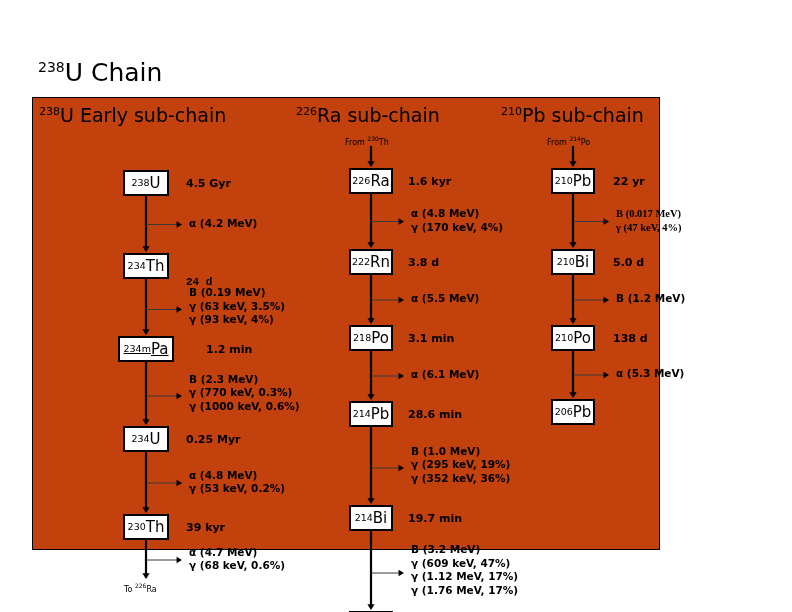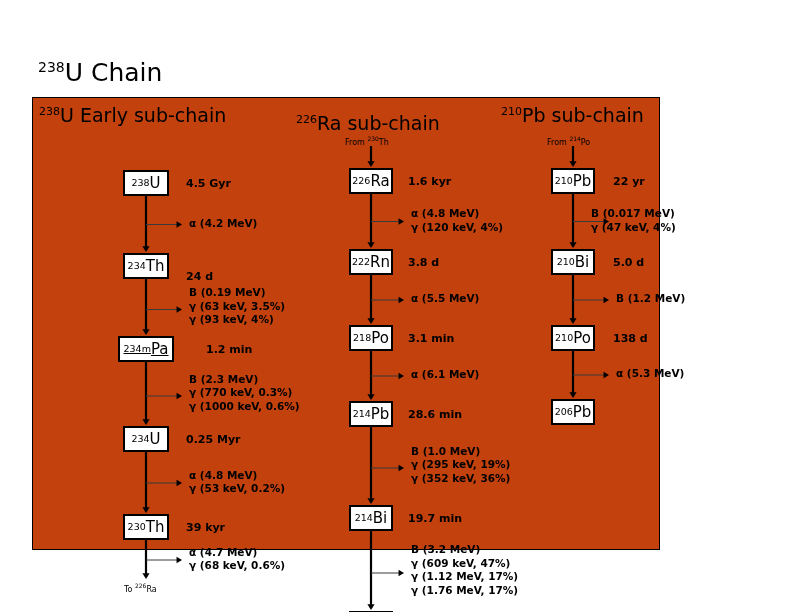--- a/index.html
+++ b/index.html
@@ -126,21 +126,21 @@
       <line x1="540" y1="253" x2="540" y2="298" stroke="#000000" stroke-width="2.2"></line>
       <polygon points="536.4,294.24 543.6,294.24 540,300" fill="#000000"></polygon>
       <line x1="540" y1="277" x2="571" y2="277" stroke="#3a3a3a" stroke-width="1"></line>
       <polygon points="570.56,273.8 570.56,280.2 576,277" fill="#000000"></polygon>
     </svg>
   <div id="content">
       <div class="col-header" style="left: 6px; top: 6px;"><span class="sup">238</span>U Early sub-chain</div>
       <div class="nuc-box" style="left: 90px; top: 72px; width: 46px; height: 26px;"><span class="sup">238</span>U</div>
       <div class="half-life" style="left: 153px; top: 79px;">4.5 Gyr</div>
       <div class="nuc-box" style="left: 90px; top: 155px; width: 46px; height: 26px;"><span class="sup">234</span>Th</div>
-      <div class="half-life" style="left: 153px; top: 172px;">24 d</div>
+      <div class="half-life" style="left: 153px; top: 178px; font-family: Liberation Mono, monospace;">24 d</div>
       <div class="nuc-box" style="left: 85px; top: 238px; width: 56px; height: 26px; text-decoration: underline;"><span class="sup">234m</span>Pa</div>
       <div class="half-life" style="left: 153px; top: 245px; margin-left: 20px;">1.2 min</div>
       <div class="nuc-box" style="left: 90px; top: 328px; width: 46px; height: 26px;"><span class="sup">234</span>U</div>
       <div class="half-life" style="left: 153px; top: 335px;">0.25 Myr</div>
       <div class="nuc-box" style="left: 90px; top: 416px; width: 46px; height: 26px;"><span class="sup">230</span>Th</div>
       <div class="half-life" style="left: 153px; top: 423px;">39 kyr</div>
       <div class="emis" style="left: 156px; top: 118.75px;">
         <div>α (4.2 MeV)</div>
       </div>
       <div class="emis" style="left: 156px; top: 188.25px;">
@@ -155,36 +155,36 @@
       </div>
       <div class="emis" style="left: 156px; top: 370.5px;">
         <div>α (4.8 MeV)</div>
         <div>γ (53 keV, 0.2%)</div>
       </div>
       <div class="emis" style="left: 156px; top: 447.5px;">
         <div>α (4.7 MeV)</div>
         <div>γ (68 keV, 0.6%)</div>
       </div>
       <div class="to-label" style="left: 91px; top: 484px;">To <span class="sup">226</span>Ra</div>
-      <div class="col-header" style="left: 263px; top: 6px; margin-top: 8px;"><span class="sup">226</span>Ra sub-chain</div>
+      <div class="col-header" style="left: 263px; top: 6px;"><span class="sup">226</span>Ra sub-chain</div>
       <div class="nuc-box" style="left: 316px; top: 70px; width: 44px; height: 26px;"><span class="sup">226</span>Ra</div>
       <div class="half-life" style="left: 375px; top: 77px;">1.6 kyr</div>
       <div class="nuc-box" style="left: 316px; top: 151px; width: 44px; height: 26px;"><span class="sup">222</span>Rn</div>
       <div class="half-life" style="left: 375px; top: 158px;">3.8 d</div>
       <div class="nuc-box" style="left: 316px; top: 227px; width: 44px; height: 26px;"><span class="sup">218</span>Po</div>
       <div class="half-life" style="left: 375px; top: 234px;">3.1 min</div>
       <div class="nuc-box" style="left: 316px; top: 303px; width: 44px; height: 26px;"><span class="sup">214</span>Pb</div>
       <div class="half-life" style="left: 375px; top: 310px;">28.6 min</div>
       <div class="nuc-box" style="left: 316px; top: 407px; width: 44px; height: 26px;"><span class="sup">214</span>Bi</div>
       <div class="half-life" style="left: 375px; top: 414px;">19.7 min</div>
       <div class="nuc-box" style="left: 316px; top: 513px; width: 44px; height: 26px;">Po</div>
       <div class="from-label" style="left: 312px; top: 37px;">From <span class="sup">230</span>Th</div>
       <div class="emis" style="left: 378px; top: 109px;">
         <div>α (4.8 MeV)</div>
-        <div>γ (120 keV, 4%)</div>
+        <div>γ (170 keV, 4%)</div>
       </div>
       <div class="emis" style="left: 378px; top: 194.25px;">
         <div>α (5.5 MeV)</div>
       </div>
       <div class="emis" style="left: 378px; top: 270.25px;">
         <div>α (6.1 MeV)</div>
       </div>
       <div class="emis" style="left: 378px; top: 346.75px;">
         <div>Β (1.0 MeV)</div>
         <div>γ (295 keV, 19%)</div>
@@ -198,21 +198,21 @@
       </div>
       <div class="col-header" style="left: 468px; top: 6px;"><span class="sup">210</span>Pb sub-chain</div>
       <div class="nuc-box" style="left: 518px; top: 70px; width: 44px; height: 26px;"><span class="sup">210</span>Pb</div>
       <div class="half-life" style="left: 580px; top: 77px;">22 yr</div>
       <div class="nuc-box" style="left: 518px; top: 151px; width: 44px; height: 26px;"><span class="sup">210</span>Bi</div>
       <div class="half-life" style="left: 580px; top: 158px;">5.0 d</div>
       <div class="nuc-box" style="left: 518px; top: 227px; width: 44px; height: 26px;"><span class="sup">210</span>Po</div>
       <div class="half-life" style="left: 580px; top: 234px;">138 d</div>
       <div class="nuc-box" style="left: 518px; top: 301px; width: 44px; height: 26px; justify-content: center;"><span class="sup">206</span>Pb</div>
       <div class="from-label" style="left: 514px; top: 37px;">From <span class="sup">214</span>Po</div>
-      <div class="emis" style="left: 558px; top: 109px;">
+      <div class="emis" style="left: 583px; top: 109px; font-family: Liberation Serif, serif;">
         <div>Β (0.017 MeV)</div>
         <div>γ (47 keV, 4%)</div>
       </div>
       <div class="emis" style="left: 583px; top: 194.25px;">
         <div>Β (1.2 MeV)</div>
       </div>
       <div class="emis" style="left: 583px; top: 269.25px;">
         <div>α (5.3 MeV)</div>
       </div>
     </div>

